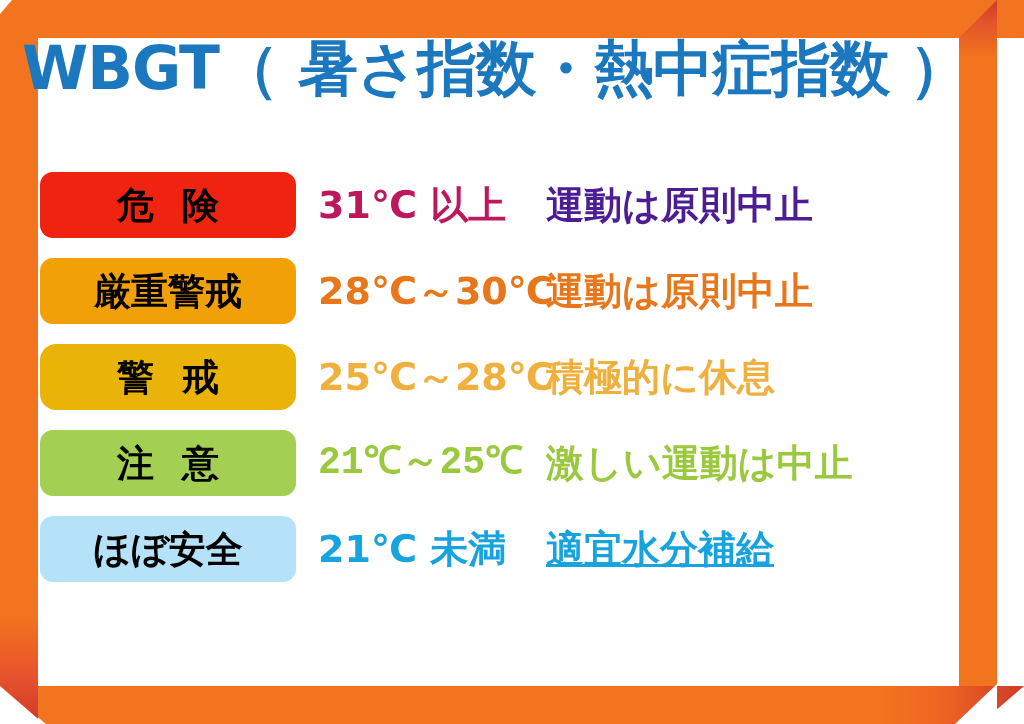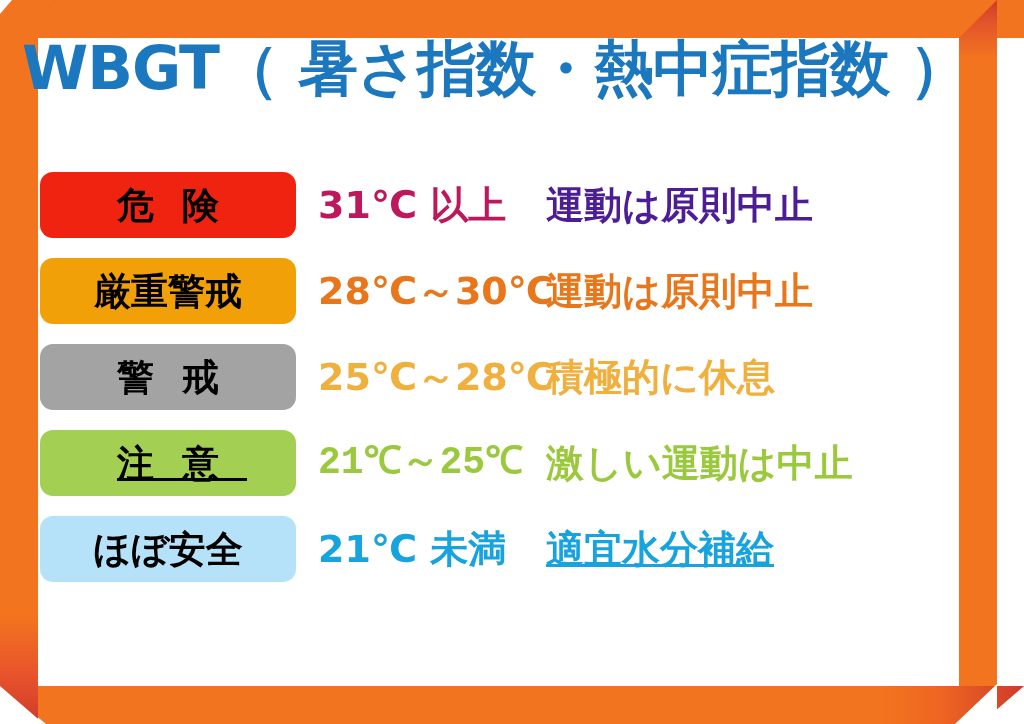--- a/index.html
+++ b/index.html
@@ -166,27 +166,27 @@
       <div class="action" style="color: #4c1d95;">運動は原則中止</div>
     </div>
 
     <div class="row">
       <div class="badge" style="background: rgb(242, 160, 7); color: rgb(0, 0, 0);">厳重警戒</div>
       <div class="temp" style="color: rgb(232, 118, 27);">28℃～30℃</div>
       <div class="action" style="color: rgb(232, 118, 27);">運動は原則中止</div>
     </div>
 
     <div class="row">
-      <div class="badge wide-space" style="background: #a3a3a3; color: rgb(0, 0, 0);">警戒</div>
+      <div class="badge wide-space" style="background: #eab308; color: rgb(0, 0, 0); border-radius: 16px;">警戒</div>
       <div class="temp" style="color: rgb(239, 176, 62);">25℃～28℃</div>
       <div class="action" style="color: rgb(239, 176, 62);">積極的に休息</div>
     </div>
 
     <div class="row">
-      <div class="badge wide-space" style="background: rgb(163, 207, 82); color: rgb(0, 0, 0); text-decoration: underline;">注意</div>
+      <div class="badge wide-space" style="background: rgb(163, 207, 82); color: rgb(0, 0, 0);">注意</div>
       <div class="temp" style="color: rgb(155, 201, 62); font-family: Liberation Mono, monospace;">21℃～25℃</div>
       <div class="action" style="color: rgb(155, 201, 62);">激しい運動は中止</div>
     </div>
 
     <div class="row">
       <div class="badge" style="background: rgb(181, 226, 248); color: rgb(0, 0, 0);">ほぼ安全</div>
       <div class="temp" style="color: rgb(23, 163, 222);">21℃ 未満</div>
       <div class="action" style="color: rgb(23, 163, 222); text-decoration: underline;">適宜水分補給</div>
     </div>
 

